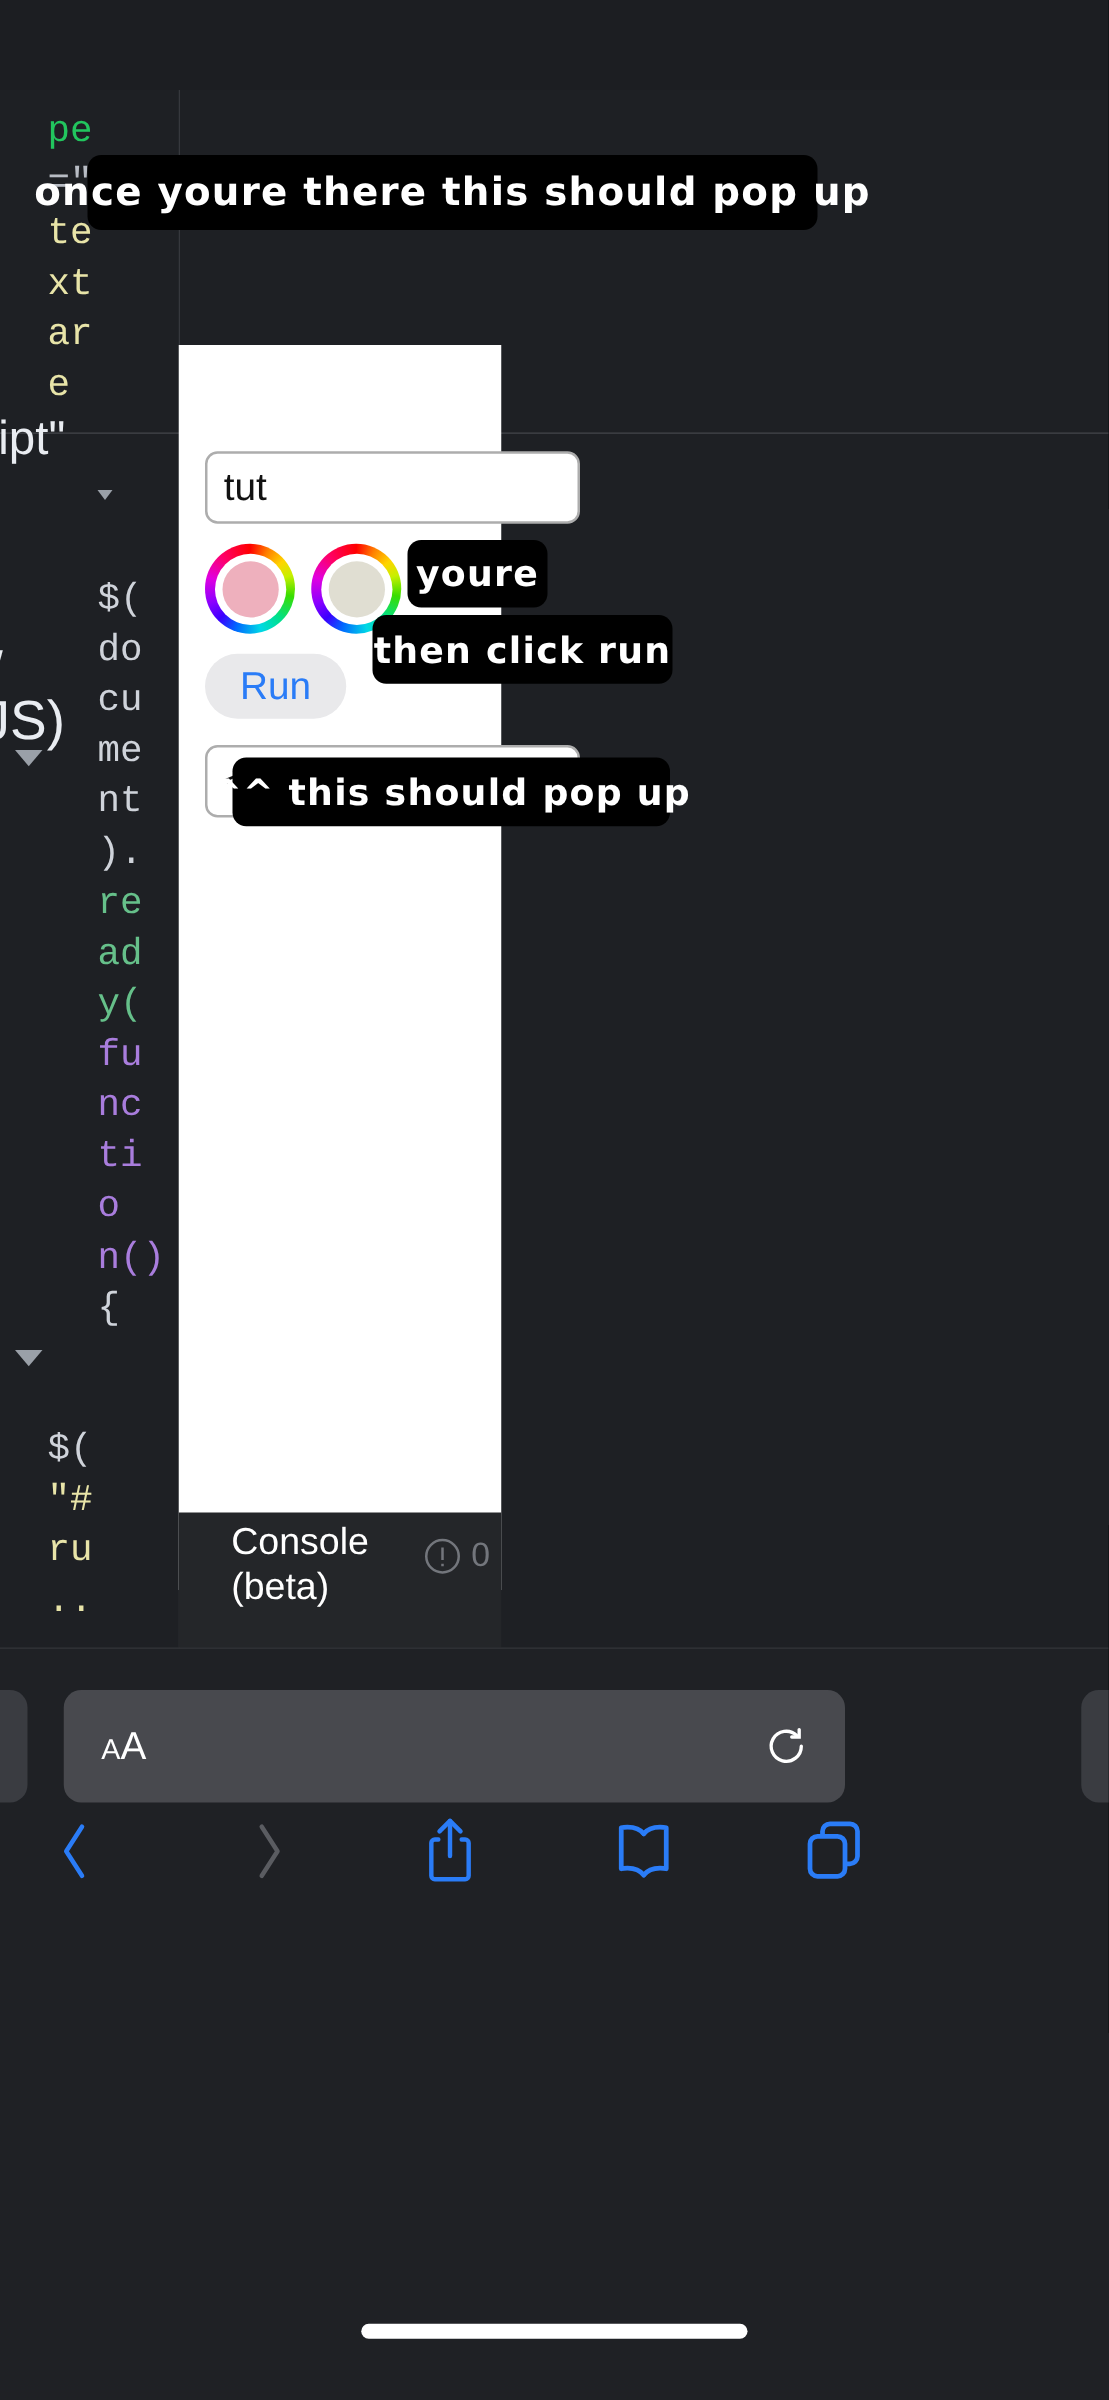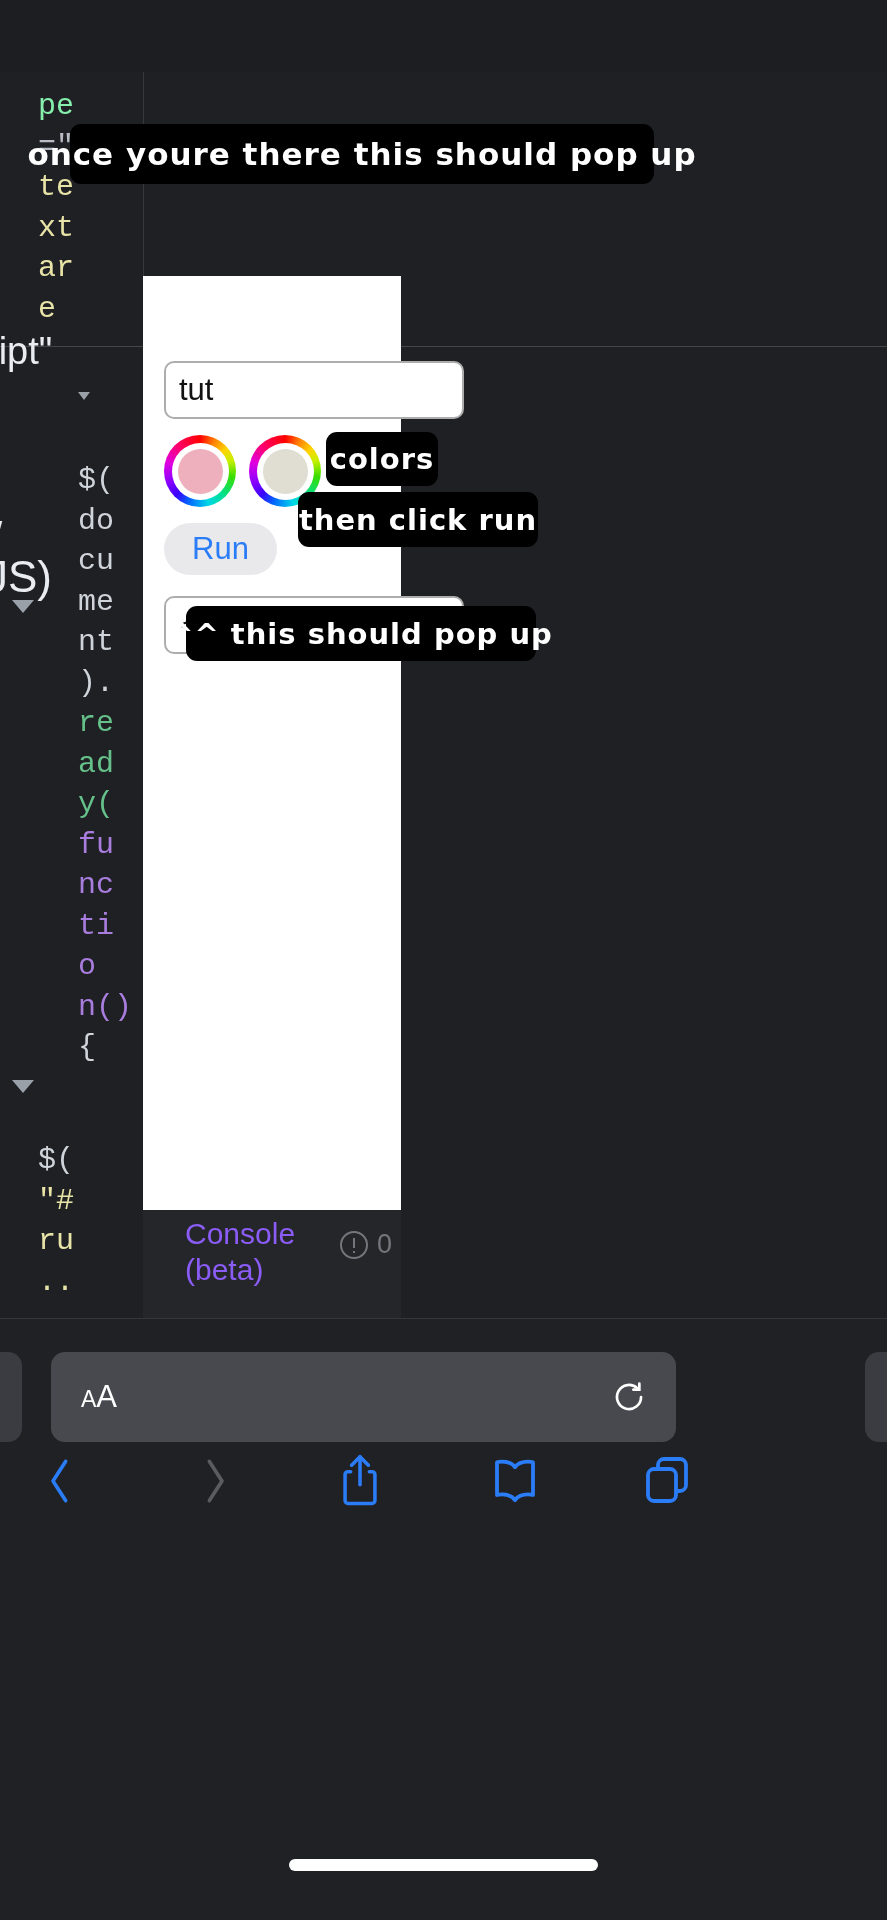--- a/index.html
+++ b/index.html
@@ -57,21 +57,21 @@
     font-size: 30px;
     line-height: 40.5px;
     white-space: pre;
     letter-spacing: 0px;
   }
 
   .code-col-a { left: 38px; top: 14px; }
   .code-col-c { left: 38px; top: 388px; margin-left: 40px; }
   .code-col-d { left: 38px; top: 1068px; }
 
-  .tok-tag   { color: #86efac; }
+  .tok-tag   { color: #22c55e; }
   .tok-op    { color: #b8bcc4; }
   .tok-str   { color: #e8e4a8; }
   .tok-plain { color: #cfd3da; }
   .tok-fn    { color: #66c08a; }
   .tok-kw    { color: #a97ddd; }
 
   .big-frag {
     position: absolute;
     font-family: "Liberation Sans", sans-serif;
     font-size: 38px;
@@ -192,21 +192,21 @@
     background: #242629;
   }
 
   .console-label {
     position: absolute;
     left: 42px; top: 6px;
     width: 140px;
     font-family: "Liberation Sans", sans-serif;
     font-size: 30px;
     line-height: 36px;
-    color: #8b5cf6;
+    color: #ffffff;
   }
 
   .console-count {
     position: absolute;
     left: 197px; top: 19px;
     display: flex;
     align-items: center;
     gap: 9px;
     color: #73767c;
     font-size: 27px;
@@ -438,21 +438,21 @@
     <div class="console-label">Console (beta)</div>
     <div class="console-count">
       <span class="warn-circle"></span>
       <span>0</span>
     </div>
   </div>
 
   <div class="annot" id="annot-top">once youre there this should pop up</div>
 
 
-  <div class="annot" id="annot-colors">colors</div>
+  <div class="annot" id="annot-colors">youre</div>
 
   <div class="annot" id="annot-popup">^^ this should pop up</div>
 
   <div class="annot" id="annot-run">then click run</div>
 
   <div class="browser-chrome">
     <div class="chrome-divider"></div>
 
     <div class="tab-peek tab-peek-left"></div>
     <div class="tab-peek tab-peek-right"></div>

